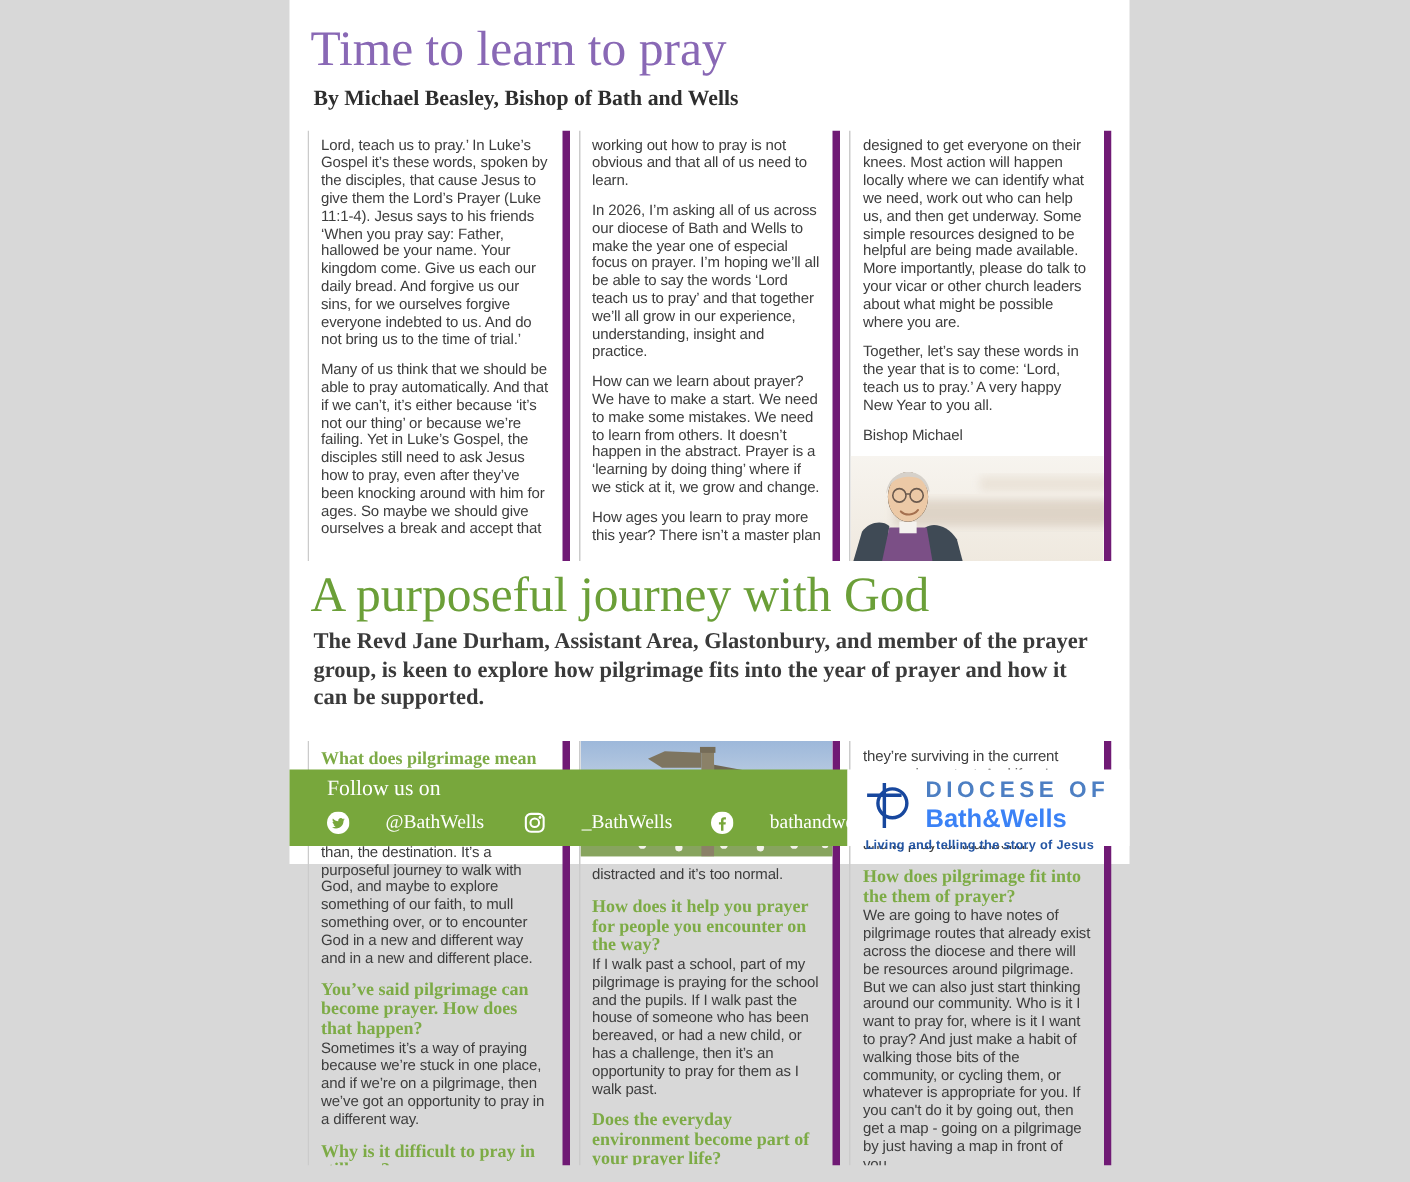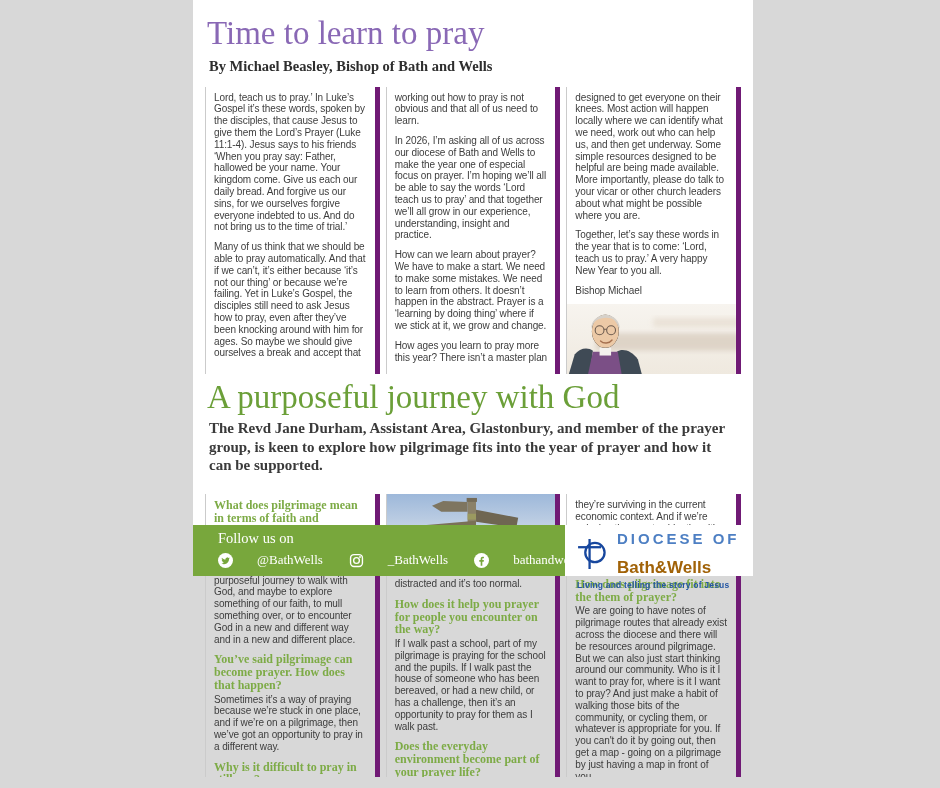--- a/index.html
+++ b/index.html
@@ -41,35 +41,35 @@
     font-family:"Liberation Serif", serif;font-weight:700;font-size:12px;line-height:1.06;
     color:var(--qgreen,#7dab46);margin:7px 0 2px 0;letter-spacing:0;
   }
   .qhead:first-child{margin-top:0;}
   
   .photo{display:block;}
   .bishop-photo{height:70px;margin:2px -8px 0 -8px;}
   .signpost-photo{height:77px;margin:-5px -8px 7px -8px;}
   .photo svg{width:100%;height:100%;display:block;}
   
-  .footer{position:absolute;left:0;bottom:0;width:560px;height:51px;display:flex;}
+  .footer{position:absolute;left:0;bottom:12px;width:560px;height:51px;display:flex;}
   .footer-green{
     width:372px;box-sizing:border-box;background:var(--fgreen,#78a73c);color:#fff;
     padding:5px 0 0 25px;
   }
   .follow-label{font-family:"Liberation Serif", serif;font-size:14.5px;margin-bottom:5px;}
   .social-row{display:flex;align-items:center;}
   .social-item{display:flex;align-items:center;margin-right:26px;cursor:pointer;gap:16px;}
   .social-item svg{width:15px;height:15px;margin-right:8px;flex:none;}
   .handle{font-family:"Liberation Serif", serif;font-size:13px;color:#fff;white-space:nowrap;}
   .footer-logo{flex:1;background:#fff;box-sizing:border-box;padding:5px 6px 0 12px;}
   .logo-top{display:flex;align-items:center;}
   .logo-mark{width:33px;height:30px;margin-right:7px;flex:none;}
   .logo-line1{font-size:15px;letter-spacing:3px;color:#4d7fc3;font-weight:700;}
-  .logo-line2{font-size:17px;font-weight:700;color:#a16207;letter-spacing:0;margin-top:11px;}
+  .logo-line2{font-size:17px;font-weight:700;color:#3b82f6;letter-spacing:0;margin-top:1px;}
   .logo-tagline{
     margin-top:2px;font-size:8.5px;font-weight:700;color:#2456a4;letter-spacing:0.2px;
     white-space:nowrap;
   }
 </style>
 </head>
 <body>
 
 <div class="page">
 

